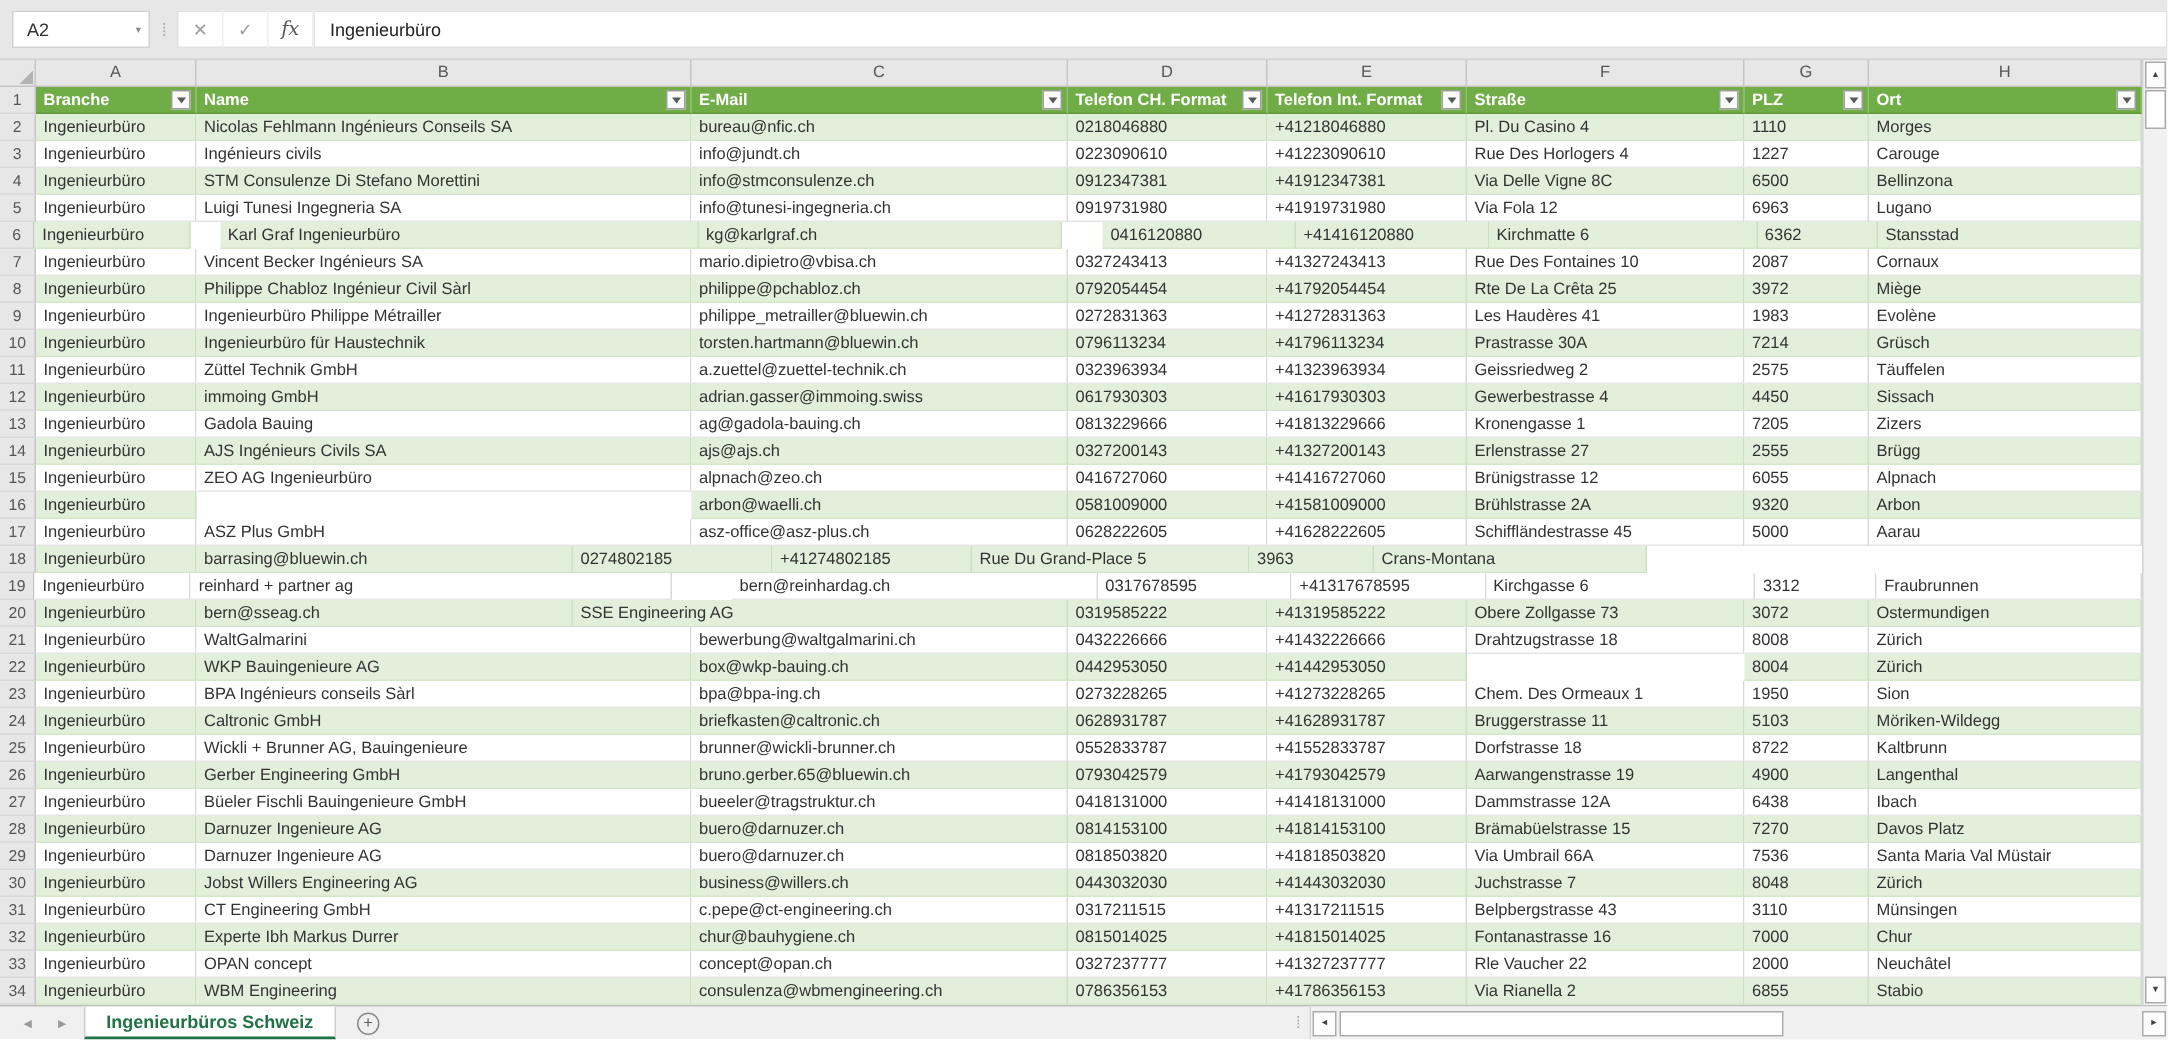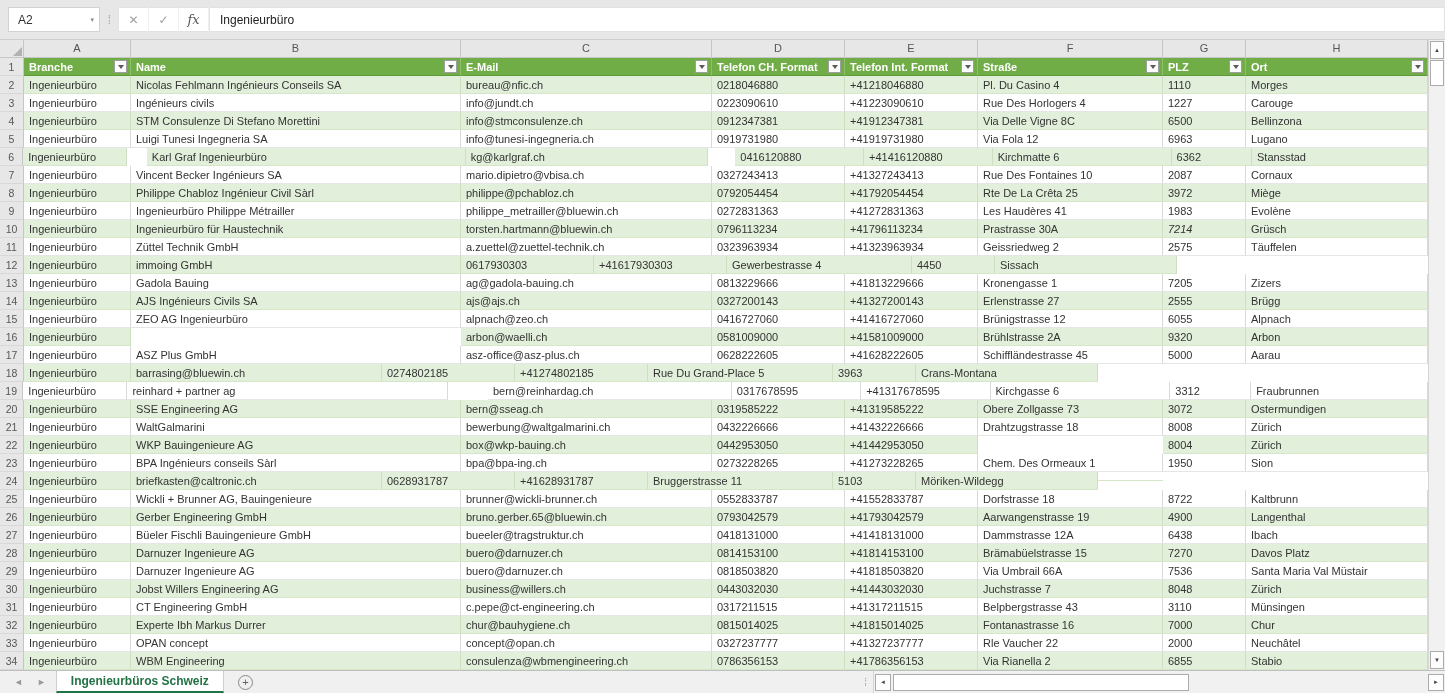--- a/index.html
+++ b/index.html
@@ -249,38 +249,39 @@
         <div class="cell" style="width: 182px;">Evolène</div>
       </div>
       <div class="row band">
         <div class="rownum">10</div>
         <div class="cell" style="width: 107px;">Ingenieurbüro</div>
         <div class="cell" style="width: 330px;">Ingenieurbüro für Haustechnik</div>
         <div class="cell" style="width: 251px;">torsten.hartmann@bluewin.ch</div>
         <div class="cell" style="width: 133px;">0796113234</div>
         <div class="cell" style="width: 133px;">+41796113234</div>
         <div class="cell" style="width: 185px;">Prastrasse 30A</div>
-        <div class="cell" style="width: 83px; font-style: italic;">7214</div>
+        <div class="cell" style="width: 83px;">7214</div>
         <div class="cell" style="width: 182px;">Grüsch</div>
       </div>
       <div class="row">
         <div class="rownum">11</div>
         <div class="cell" style="width: 107px;">Ingenieurbüro</div>
         <div class="cell" style="width: 330px;">Züttel Technik GmbH</div>
         <div class="cell" style="width: 251px;">a.zuettel@zuettel-technik.ch</div>
         <div class="cell" style="width: 133px;">0323963934</div>
         <div class="cell" style="width: 133px;">+41323963934</div>
         <div class="cell" style="width: 185px;">Geissriedweg 2</div>
         <div class="cell" style="width: 83px;">2575</div>
         <div class="cell" style="width: 182px;">Täuffelen</div>
       </div>
       <div class="row band">
         <div class="rownum">12</div>
         <div class="cell" style="width: 107px;">Ingenieurbüro</div>
         <div class="cell" style="width: 330px;">immoing GmbH</div>
+        <div class="cell" style="width: 251px;">adrian.gasser@immoing.swiss</div>
         <div class="cell" style="width: 133px;">0617930303</div>
         <div class="cell" style="width: 133px;">+41617930303</div>
         <div class="cell" style="width: 185px;">Gewerbestrasse 4</div>
         <div class="cell" style="width: 83px;">4450</div>
         <div class="cell" style="width: 182px;">Sissach</div>
       </div>
       <div class="row">
         <div class="rownum">13</div>
         <div class="cell" style="width: 107px;">Ingenieurbüro</div>
         <div class="cell" style="width: 330px;">Gadola Bauing</div>
@@ -352,22 +353,22 @@
         <div class="cell" style="width: 251px; margin-left: 40px;">bern@reinhardag.ch</div>
         <div class="cell" style="width: 133px;">0317678595</div>
         <div class="cell" style="width: 133px;">+41317678595</div>
         <div class="cell" style="width: 185px;">Kirchgasse 6</div>
         <div class="cell" style="width: 83px;">3312</div>
         <div class="cell" style="width: 182px;">Fraubrunnen</div>
       </div>
       <div class="row band">
         <div class="rownum">20</div>
         <div class="cell" style="width: 107px;">Ingenieurbüro</div>
+        <div class="cell" style="width: 251px;">bern@sseag.ch</div>
         <div class="cell" style="width: 330px;">SSE Engineering AG</div>
-        <div class="cell" style="width: 251px;">bern@sseag.ch</div>
         <div class="cell" style="width: 133px;">0319585222</div>
         <div class="cell" style="width: 133px;">+41319585222</div>
         <div class="cell" style="width: 185px;">Obere Zollgasse 73</div>
         <div class="cell" style="width: 83px;">3072</div>
         <div class="cell" style="width: 182px;">Ostermundigen</div>
       </div>
       <div class="row">
         <div class="rownum">21</div>
         <div class="cell" style="width: 107px;">Ingenieurbüro</div>
         <div class="cell" style="width: 330px;">WaltGalmarini</div>
@@ -396,20 +397,21 @@
         <div class="cell" style="width: 251px;">bpa@bpa-ing.ch</div>
         <div class="cell" style="width: 133px;">0273228265</div>
         <div class="cell" style="width: 133px;">+41273228265</div>
         <div class="cell" style="width: 185px;">Chem. Des Ormeaux 1</div>
         <div class="cell" style="width: 83px;">1950</div>
         <div class="cell" style="width: 182px;">Sion</div>
       </div>
       <div class="row band">
         <div class="rownum">24</div>
         <div class="cell" style="width: 107px;">Ingenieurbüro</div>
+        <div class="cell" style="width: 330px;">Caltronic GmbH</div>
         <div class="cell" style="width: 251px;">briefkasten@caltronic.ch</div>
         <div class="cell" style="width: 133px;">0628931787</div>
         <div class="cell" style="width: 133px;">+41628931787</div>
         <div class="cell" style="width: 185px;">Bruggerstrasse 11</div>
         <div class="cell" style="width: 83px;">5103</div>
         <div class="cell" style="width: 182px;">Möriken-Wildegg</div>
       </div>
       <div class="row">
         <div class="rownum">25</div>
         <div class="cell" style="width: 107px;">Ingenieurbüro</div>

